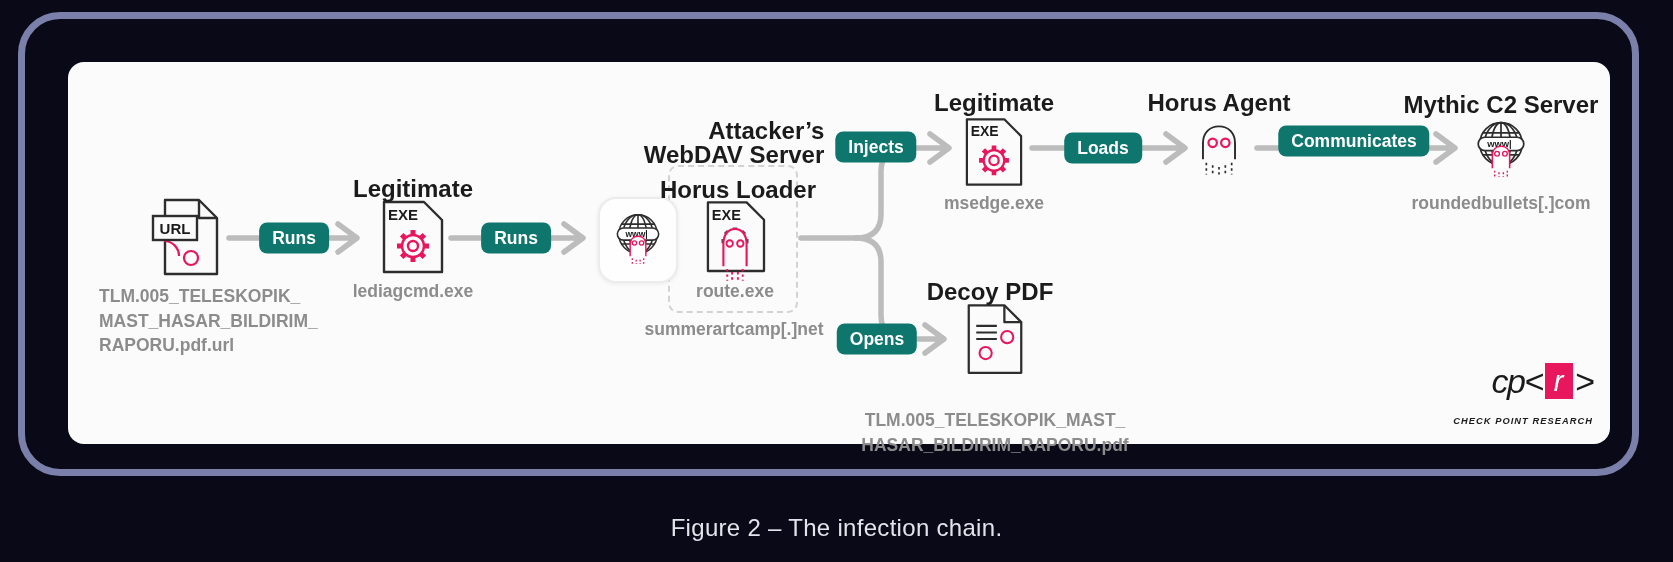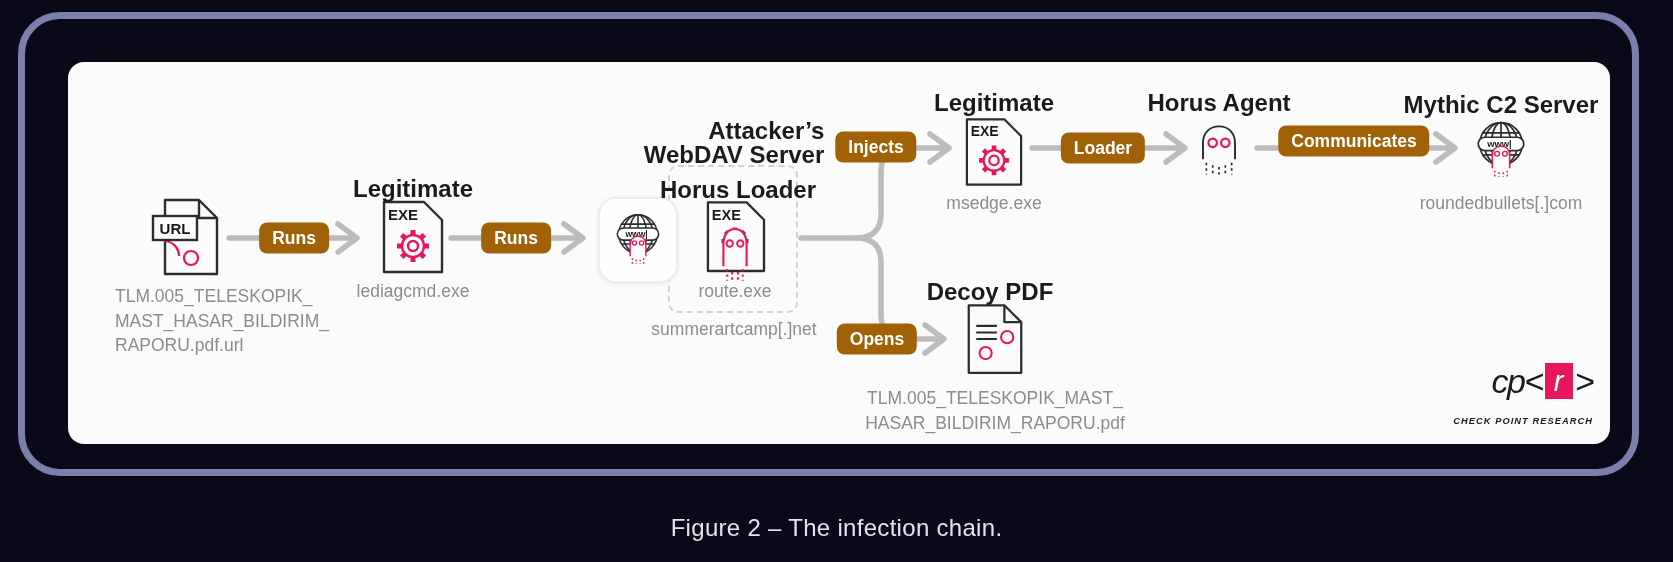--- a/index.html
+++ b/index.html
@@ -15,32 +15,32 @@
     width:1621px; height:464px;
     border:7px solid #7b80ab; border-radius:42px;
   }
   .card {
     position:absolute; left:68px; top:62px;
     width:1542px; height:382px;
     background:#fbfbfb; border-radius:16px;
   }
   .abs { position:absolute; }
   .center { transform:translate(-50%,-50%); }
-  .cx { transform:translateX(-50%); }
+  .cx { transform:translateX(-50%);margin-top:22px; }
   .title {
     font-size:24px; font-weight:700; color:#1b1b1b;
     white-space:nowrap; z-index:3;
   }
   .label {
-    font-size:17.5px; font-weight:400; color:#8c8c8c;
+    font-size:17.5px; font-weight:700; color:#8c8c8c;
     white-space:nowrap; z-index:3;
   }
   .badge {
     position:absolute; transform:translate(-50%,-50%);
-    background:#a16207; color:#ffffff;
+    background:#0f766e; color:#ffffff;
     font-size:17.5px; font-weight:600;
     padding:5px 13px; border-radius:8px;
     white-space:nowrap; z-index:5;
   }
   .connectors {
     position:absolute; left:0; top:0; z-index:1;
     pointer-events:none;
   }
   .node-icon { position:absolute; z-index:2; }
   .dashed-box {
@@ -72,21 +72,21 @@
   .logo-r {
     display:flex; align-items:center; justify-content:center;
     background:#e8175d; color:#ffffff;
     width:28px; height:36px; margin:0 2px;
     font-size:29px; letter-spacing:0;
   }
   .logo-sub {
     margin-top:16px; font-size:9.3px; font-weight:700;
     letter-spacing:1.05px; color:#1b1b1b; white-space:nowrap;
   }
-  .url-lines { line-height:24.5px;margin-left:16px; }
+  .url-lines { line-height:24.5px; }
   .decoy-lines { text-align:center; line-height:25px; }
 </style>
 </head>
 <body>
 
 <div class="frame"></div>
 <div class="card"></div>
 
 <svg class="connectors" width="1673" height="562" viewBox="0 0 1673 562">
   <g fill="none" stroke="#bcbcbc" stroke-width="5.5" stroke-linecap="round" stroke-linejoin="round">
@@ -182,21 +182,21 @@
   <path d="M4 3 H44 L62 21 V73 H4 Z" fill="none" stroke="#2d2d2d" stroke-width="2.4" stroke-linejoin="round"></path>
   <text x="8" y="21" font-size="15" font-weight="700" fill="#1b1b1b">EXE</text>
   <g fill="none" stroke="#e8175d">
     <circle cx="33" cy="47" r="11" stroke-width="2.4"></circle>
     <circle cx="33" cy="47" r="5" stroke-width="2.4"></circle>
     <path stroke-width="5" stroke-linecap="butt" d="M44 47 L49 47 M40.8 54.8 L44.3 58.3 M33 58 L33 63 M25.2 54.8 L21.7 58.3 M22 47 L17 47 M25.2 39.2 L21.7 35.7 M33 36 L33 31 M40.8 39.2 L44.3 35.7"></path>
   </g>
 </svg>
 <div class="abs center label" style="left:994px;top:203px">msedge.exe</div>
 
-<div class="badge" style="left:1103px;top:148px">Loader</div>
+<div class="badge" style="left:1103px;top:148px">Loads</div>
 
 <div class="abs center title" style="left:1219px;top:103px">Horus Agent</div>
 <svg class="node-icon center" style="left:1219px;top:150px" width="54" height="60" viewBox="0 0 64 70">
   <path d="M13 46 V27 C13 14.5 21 7 32 7 C43 7 51 14.5 51 27 V46" fill="none" stroke="#2d2d2d" stroke-width="2.3"></path>
   <circle cx="24.5" cy="26.5" r="5" fill="none" stroke="#e8175d" stroke-width="2.6"></circle>
   <circle cx="39.5" cy="26.5" r="5" fill="none" stroke="#e8175d" stroke-width="2.6"></circle>
   <path d="M17 50 V64 M24.5 53 V64 M32 55 V64 M39.5 53 V64 M47 50 V64" stroke="#2d2d2d" stroke-width="2" stroke-dasharray="3 3.5" fill="none"></path>
 </svg>
 
 <div class="badge" style="left:1354px;top:141px">Communicates</div>

